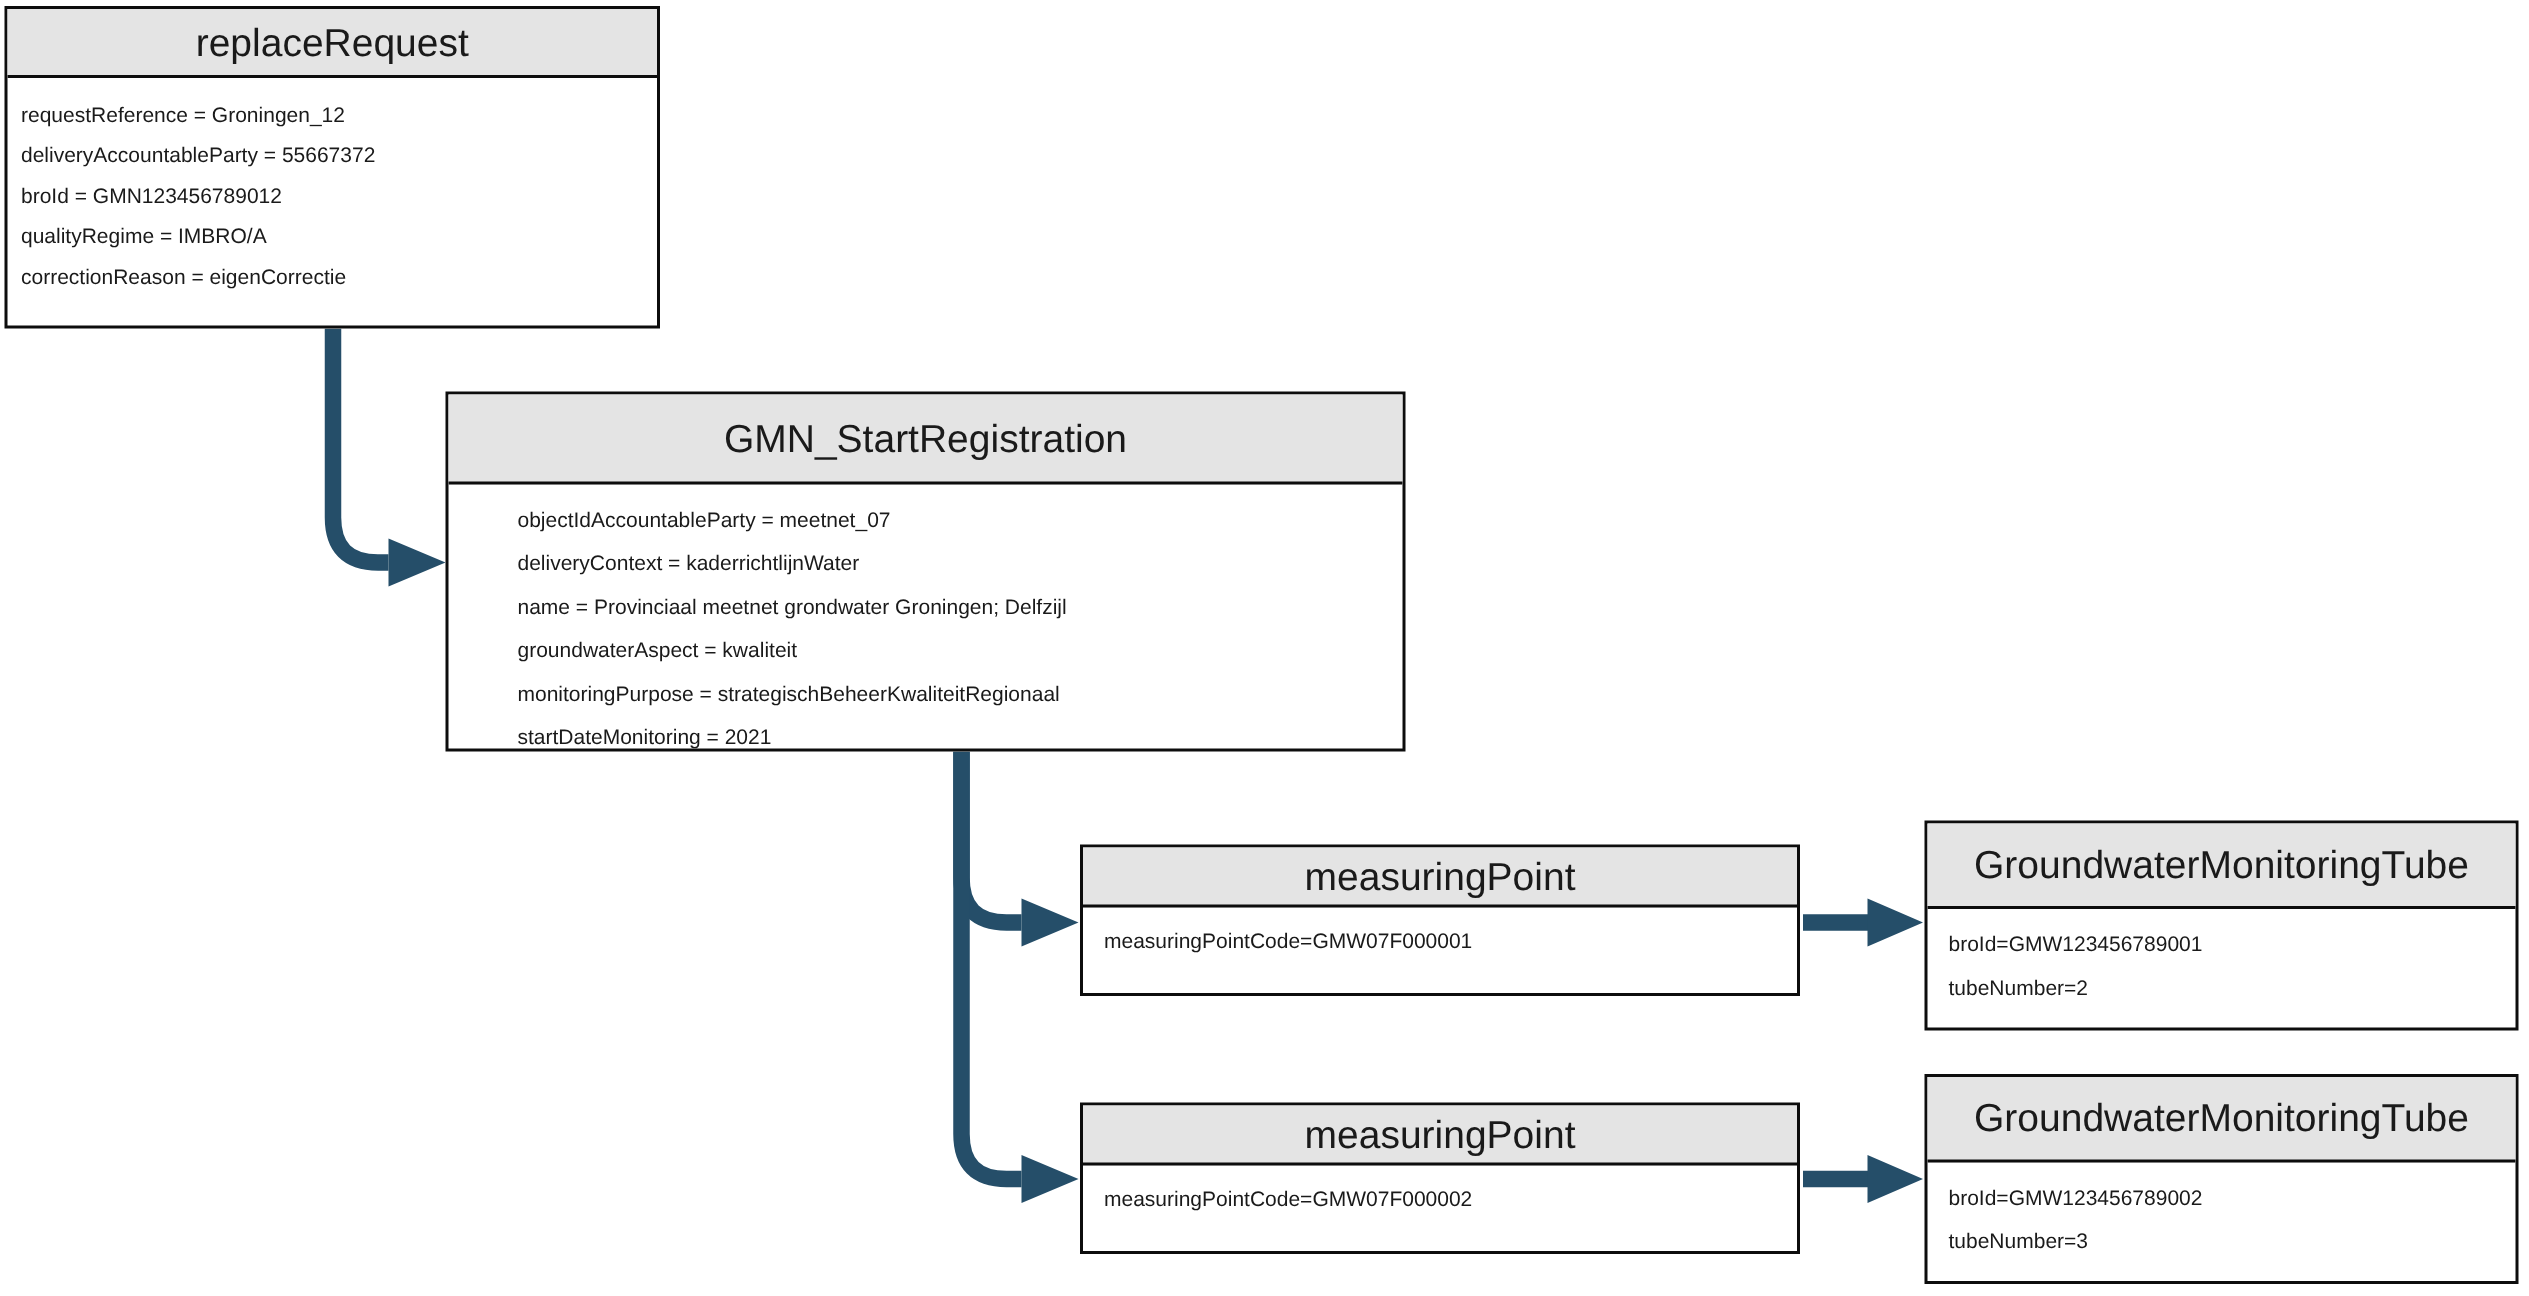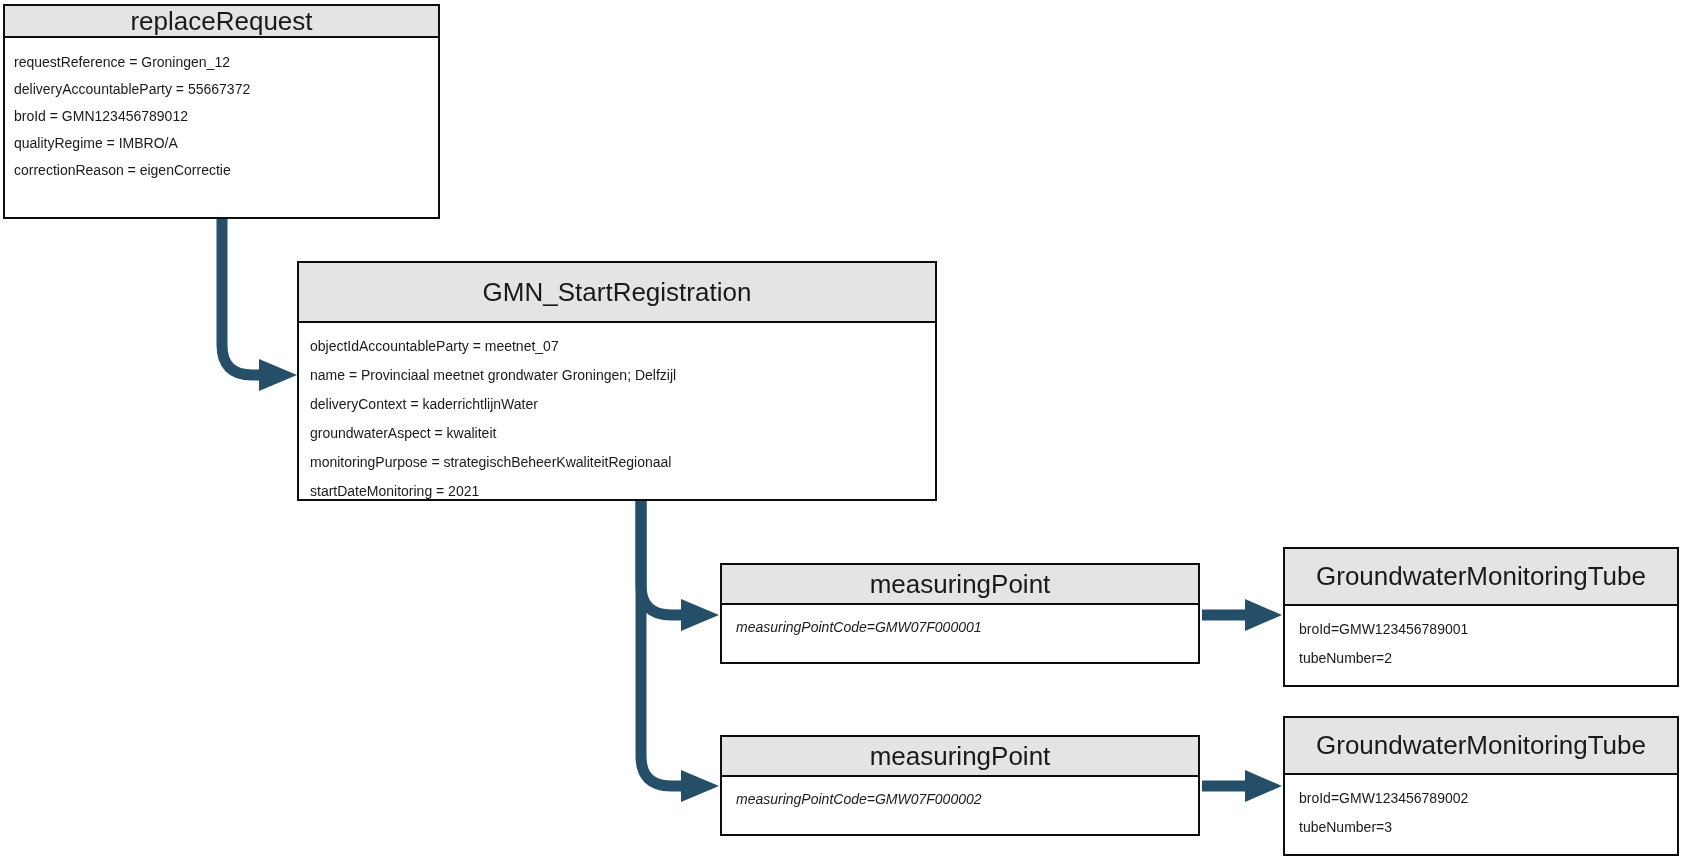--- a/index.html
+++ b/index.html
@@ -43,32 +43,32 @@
   }
   .uml-box-body{
     font-size:14px;
     color:var(--text);
     white-space:nowrap;
   }
   .uml-box-body .attr{line-height:27px;}
 
   
   #box-replace-request{left:3px;top:4px;width:437px;height:215px;}
-  #box-replace-request .uml-box-header{height:32px;}
+  #box-replace-request .uml-box-header{height:46px;}
   #box-replace-request .uml-box-body{padding:11px 8px 0 9px;}
 
   #box-gmn{left:297px;top:261px;width:640px;height:240px;}
   #box-gmn .uml-box-header{height:60px;}
   #box-gmn .uml-box-body{padding:9px 8px 0 11px;}
-  #box-gmn .attr{line-height:29px;}
+  #box-gmn .attr{line-height:29px;margin-left:35px;}
 
   #box-mp1{left:720px;top:563px;width:480px;height:101px;}
   #box-mp2{left:720px;top:735px;width:480px;height:101px;}
   .mp-box .uml-box-header{height:40px;}
-  .mp-box .uml-box-body{padding:9px 8px 0 14px;font-style:italic;}
+  .mp-box .uml-box-body{padding:9px 8px 0 14px;}
 
   #box-tube1{left:1283px;top:547px;width:396px;height:140px;}
   #box-tube2{left:1283px;top:716px;width:396px;height:140px;}
   .tube-box .uml-box-header{height:57px;}
   .tube-box .uml-box-body{padding:9px 20px 0 14px;}
   .tube-box .attr{line-height:29px;}
 </style>
 </head>
 <body>
 
@@ -105,22 +105,22 @@
       <div class="attr">broId = GMN123456789012</div>
       <div class="attr">qualityRegime = IMBRO/A</div>
       <div class="attr">correctionReason = eigenCorrectie</div>
     </div>
   </div>
 
   <div class="uml-box" id="box-gmn">
     <div class="uml-box-header">GMN_StartRegistration</div>
     <div class="uml-box-body">
       <div class="attr">objectIdAccountableParty = meetnet_07</div>
+      <div class="attr">deliveryContext = kaderrichtlijnWater</div>
       <div class="attr">name = Provinciaal meetnet grondwater Groningen; Delfzijl</div>
-      <div class="attr">deliveryContext = kaderrichtlijnWater</div>
       <div class="attr">groundwaterAspect = kwaliteit</div>
       <div class="attr">monitoringPurpose = strategischBeheerKwaliteitRegionaal</div>
       <div class="attr">startDateMonitoring = 2021</div>
     </div>
   </div>
 
   <div class="uml-box mp-box" id="box-mp1">
     <div class="uml-box-header">measuringPoint</div>
     <div class="uml-box-body">
       <div class="attr">measuringPointCode=GMW07F000001</div>

